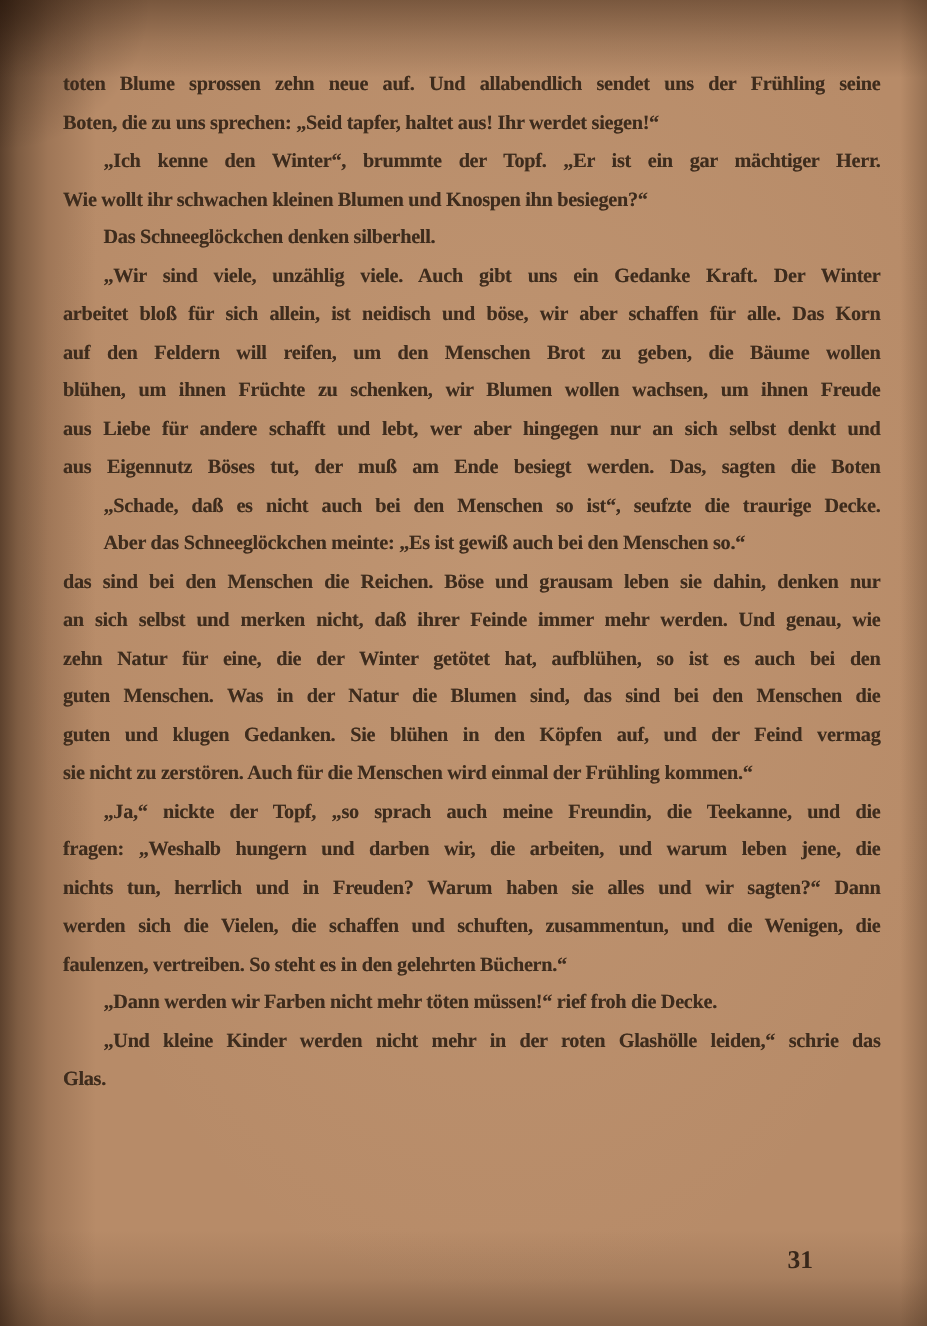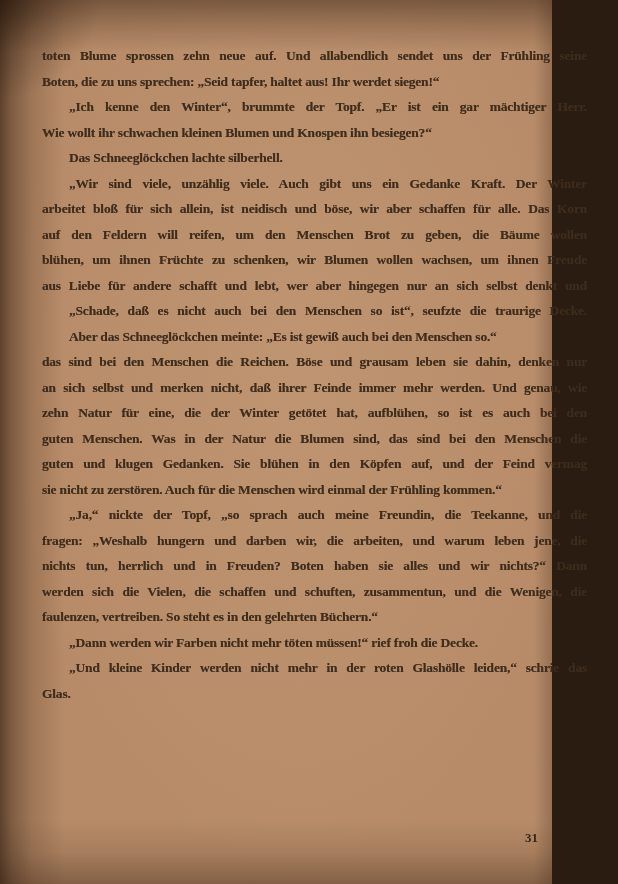--- a/index.html
+++ b/index.html
@@ -5,21 +5,21 @@
   html, body {
     margin: 0;
     padding: 0;
     width: 618px;
     height: 884px;
     overflow: hidden;
     background: #2a1c10;
   }
   .page {
     position: relative;
-    width: 552px;
+    width: 618px;
     height: 884px;
     background:
       radial-gradient(circle at 0px 0px, rgba(28,14,6,0.55) 0px, rgba(28,14,6,0.25) 45px, rgba(28,14,6,0) 100px),
       linear-gradient(180deg, rgba(58,35,19,0.50) 0px, rgba(58,35,19,0.20) 28px, rgba(58,35,19,0) 52px),
       linear-gradient(90deg, rgba(38,21,10,0.62) 0px, rgba(48,29,15,0.42) 12px, rgba(82,53,33,0.24) 32px, rgba(82,53,33,0) 64px),
       linear-gradient(0deg, rgba(52,31,17,0.40) 0px, rgba(52,31,17,0.12) 32px, rgba(52,31,17,0) 64px),
       linear-gradient(270deg, rgba(60,38,22,0.26) 0px, rgba(60,38,22,0) 18px),
       radial-gradient(ellipse at 54% 42%, rgba(233,198,162,0.16) 0%, rgba(233,198,162,0) 70%),
       #b78b68;
   }
@@ -44,50 +44,51 @@
     overflow: visible;
   }
   .line.just { text-align-last: justify; }
   .line.indent { padding-left: 27px; }
   .page-number {
     position: absolute;
     left: 525px;
     top: 830px;
     font-family: "Liberation Serif", "DejaVu Serif", serif;
     font-weight: bold;
-    font-size: 13px;
+    font-size: 17px;
     color: #38271a;
   }
 </style>
 </head>
 <body>
 
 <div class="page">
   <div class="text-block">
       <div class="line just">toten Blume sprossen zehn neue auf. Und allabendlich sendet uns der Frühling seine</div>
       <div class="line">Boten, die zu uns sprechen: „Seid tapfer, haltet aus! Ihr werdet siegen!“</div>
       <div class="line indent just">„Ich kenne den Winter“, brummte der Topf. „Er ist ein gar mächtiger Herr.</div>
       <div class="line">Wie wollt ihr schwachen kleinen Blumen und Knospen ihn besiegen?“</div>
-      <div class="line indent">Das Schneeglöckchen lachte silberhell.</div>
+      <div class="line indent">Das Schneeglöckchen denken silberhell.</div>
       <div class="line indent just">„Wir sind viele, unzählig viele. Auch gibt uns ein Gedanke Kraft. Der Winter</div>
       <div class="line just">arbeitet bloß für sich allein, ist neidisch und böse, wir aber schaffen für alle. Das Korn</div>
       <div class="line just">auf den Feldern will reifen, um den Menschen Brot zu geben, die Bäume wollen</div>
       <div class="line just">blühen, um ihnen Früchte zu schenken, wir Blumen wollen wachsen, um ihnen Freude</div>
       <div class="line just">aus Liebe für andere schafft und lebt, wer aber hingegen nur an sich selbst denkt und</div>
+      <div class="line just">aus Eigennutz Böses tut, der muß am Ende besiegt werden. Das, sagten die Boten</div>
       <div class="line indent just">„Schade, daß es nicht auch bei den Menschen so ist“, seufzte die traurige Decke.</div>
       <div class="line indent">Aber das Schneeglöckchen meinte: „Es ist gewiß auch bei den Menschen so.“</div>
       <div class="line just">das sind bei den Menschen die Reichen. Böse und grausam leben sie dahin, denken nur</div>
       <div class="line just">an sich selbst und merken nicht, daß ihrer Feinde immer mehr werden. Und genau, wie</div>
       <div class="line just">zehn Natur für eine, die der Winter getötet hat, aufblühen, so ist es auch bei den</div>
       <div class="line just">guten Menschen. Was in der Natur die Blumen sind, das sind bei den Menschen die</div>
       <div class="line just">guten und klugen Gedanken. Sie blühen in den Köpfen auf, und der Feind vermag</div>
       <div class="line">sie nicht zu zerstören. Auch für die Menschen wird einmal der Frühling kommen.“</div>
       <div class="line indent just">„Ja,“ nickte der Topf, „so sprach auch meine Freundin, die Teekanne, und die</div>
       <div class="line just">fragen: „Weshalb hungern und darben wir, die arbeiten, und warum leben jene, die</div>
-      <div class="line just">nichts tun, herrlich und in Freuden? Boten haben sie alles und wir nichts?“ Dann</div>
+      <div class="line just">nichts tun, herrlich und in Freuden? Warum haben sie alles und wir sagten?“ Dann</div>
       <div class="line just">werden sich die Vielen, die schaffen und schuften, zusammentun, und die Wenigen, die</div>
       <div class="line">faulenzen, vertreiben. So steht es in den gelehrten Büchern.“</div>
       <div class="line indent">„Dann werden wir Farben nicht mehr töten müssen!“ rief froh die Decke.</div>
       <div class="line indent just">„Und kleine Kinder werden nicht mehr in der roten Glashölle leiden,“ schrie das</div>
       <div class="line">Glas.</div>
     </div>
   <div class="page-number">31</div>
 </div>
 
 </body></html>

